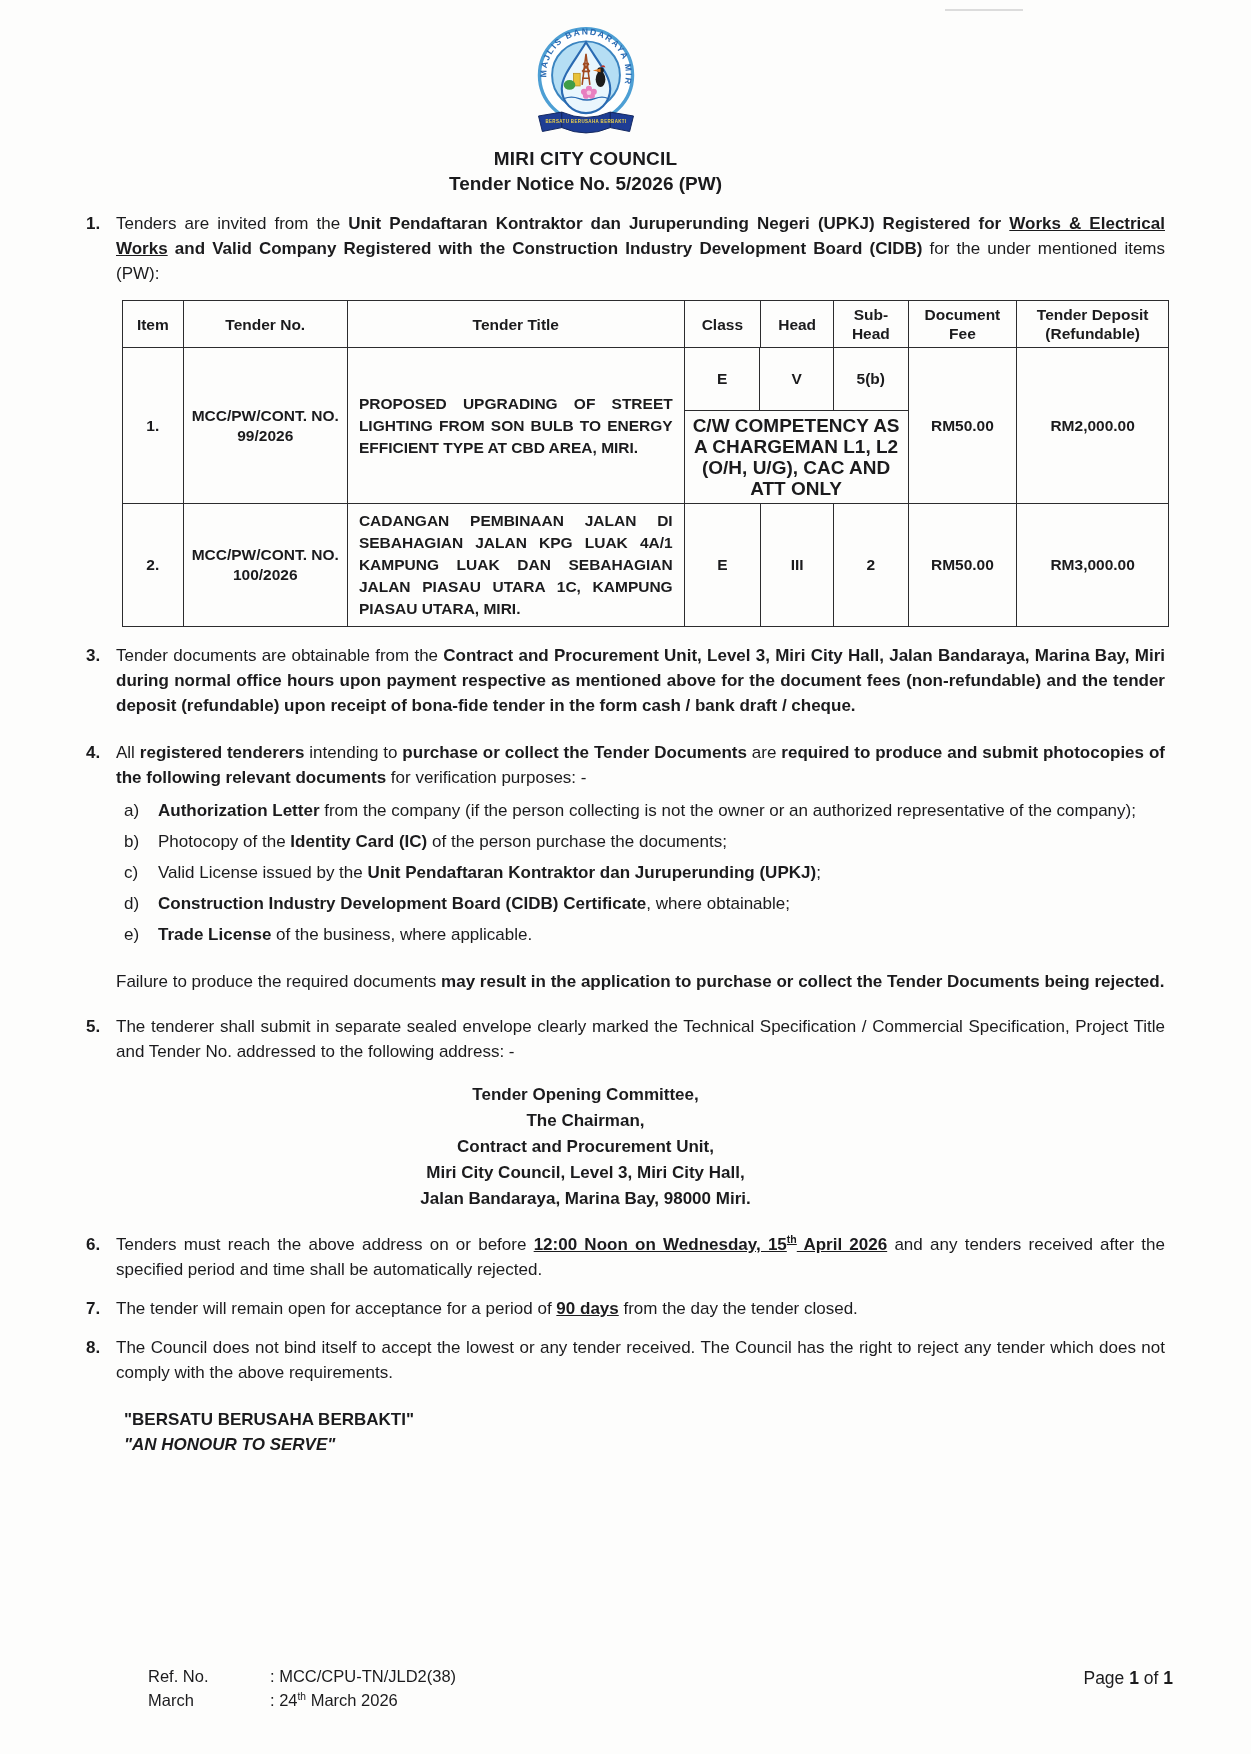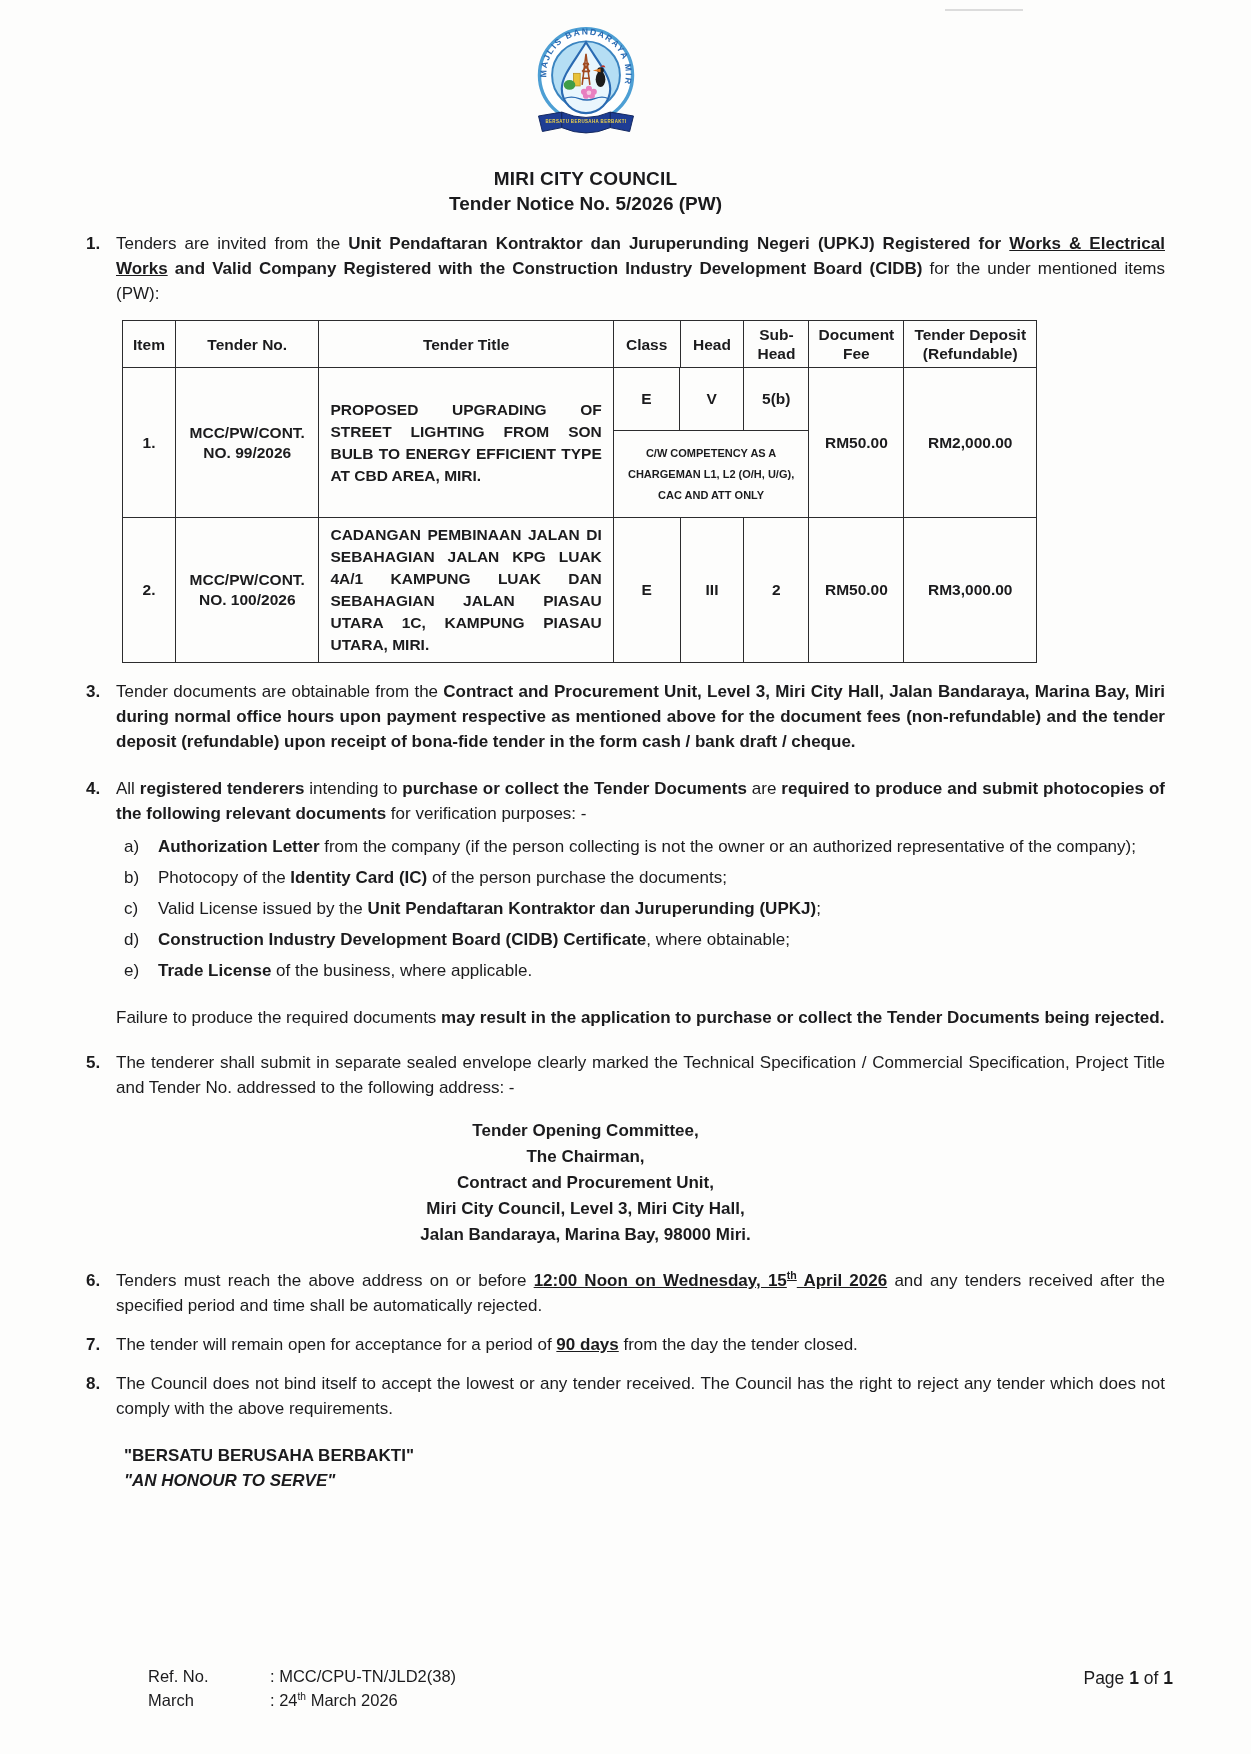--- a/index.html
+++ b/index.html
@@ -8,42 +8,42 @@
   .page {
     position:relative; width:1251px; height:1754px; margin:0 auto;
     background:#fdfdfc; overflow:hidden;
   }
   .artifact { position:absolute; top:9px; right:228px; width:78px; height:2px; background:#dcdcdc; }
   .content { padding:24px 86px 0 86px; }
 
   
   .doc-header { text-align:center; margin-right:80px; }
   .logo-wrap { display:inline-block; line-height:0; }
-  .org-name { font-size:19px; font-weight:700; letter-spacing:.2px; margin-top:20px; }
+  .org-name { font-size:19px; font-weight:700; letter-spacing:.2px; margin-top:0; }
   .notice-no { font-size:19px; font-weight:700; margin-top:3px; }
 
   
   .item { display:grid; grid-template-columns:30px 1fr; margin-top:16px; }
   .item .num { font-weight:700; font-size:17px; line-height:25px; }
   .item .body { font-size:17px; line-height:25px; text-align:justify; }
   .b { font-weight:700; }
   .u { text-decoration:underline; }
   sup { font-size:0.62em; line-height:0; }
 
   
-  table.tender { border-collapse:collapse; margin:14px 0 4px 36px; width:915px; table-layout:fixed; }
+  table.tender { border-collapse:collapse; margin:14px 0 4px 36px; width:1047px; table-layout:fixed; }
   table.tender th, table.tender td { border:1.6px solid #2c2c2e; font-size:15.5px; font-weight:700; vertical-align:middle; }
   table.tender th { padding:4px 4px; line-height:19px; height:44px; text-align:center; }
   td.c { text-align:center; padding:4px 5px; line-height:20px; }
   td.title-cell { text-align:justify; padding:6px 11px; line-height:22px; }
   td.chs { padding:0; }
   .chs-top { display:grid; grid-template-columns:34% 33% 33%; border-bottom:1.6px solid #2c2c2e; }
   .chs-top > div { min-height:62px; display:flex; align-items:center; justify-content:center; font-size:15.5px; font-weight:700; }
   .chs-top > div:nth-child(1), .chs-top > div:nth-child(2) { border-right:1.6px solid #2c2c2e; }
-  .chs-bottom { min-height:86px; display:flex; align-items:center; justify-content:center; text-align:center; font-size:11px; font-weight:700; line-height:21px; padding:4px 6px; }
+  .chs-bottom { min-height:86px; display:flex; align-items:center; justify-content:center; text-align:center; font-size:19px; font-weight:700; line-height:21px; padding:4px 6px; }
 
   
   .sub-item { display:grid; grid-template-columns:34px 1fr; margin:6px 0 0 38px; }
   .sub-item .letter { font-size:17px; line-height:25px; }
   .sub-item .body { font-size:17px; line-height:25px; text-align:justify; }
 
   .plain-par { margin:22px 0 0 30px; font-size:17px; line-height:25px; text-align:justify; }
 
   
   .address { text-align:center; margin:18px 80px 0 0; font-size:17px; font-weight:700; line-height:26px; }

